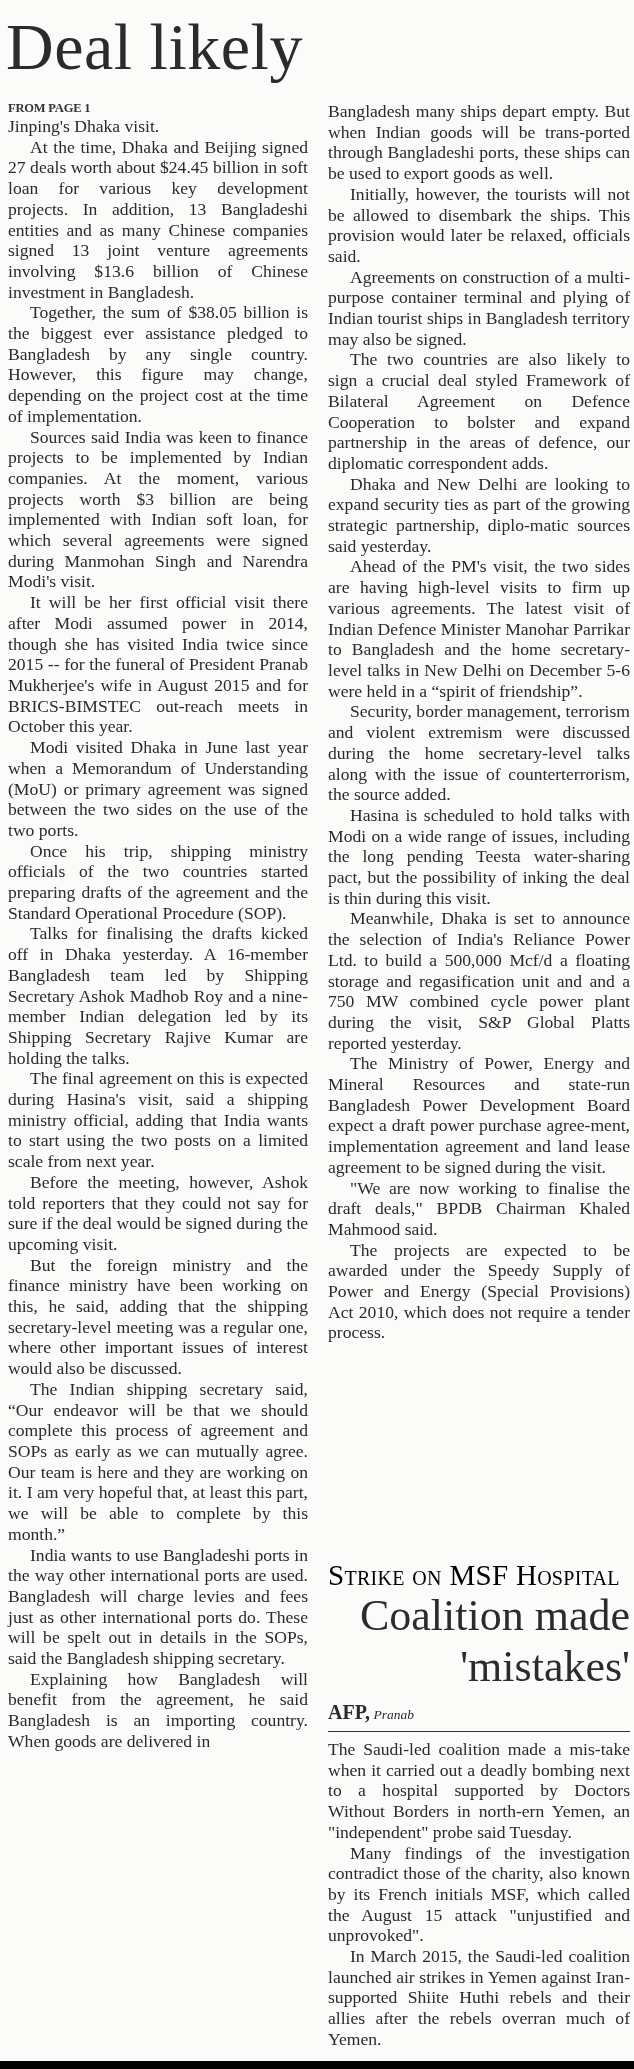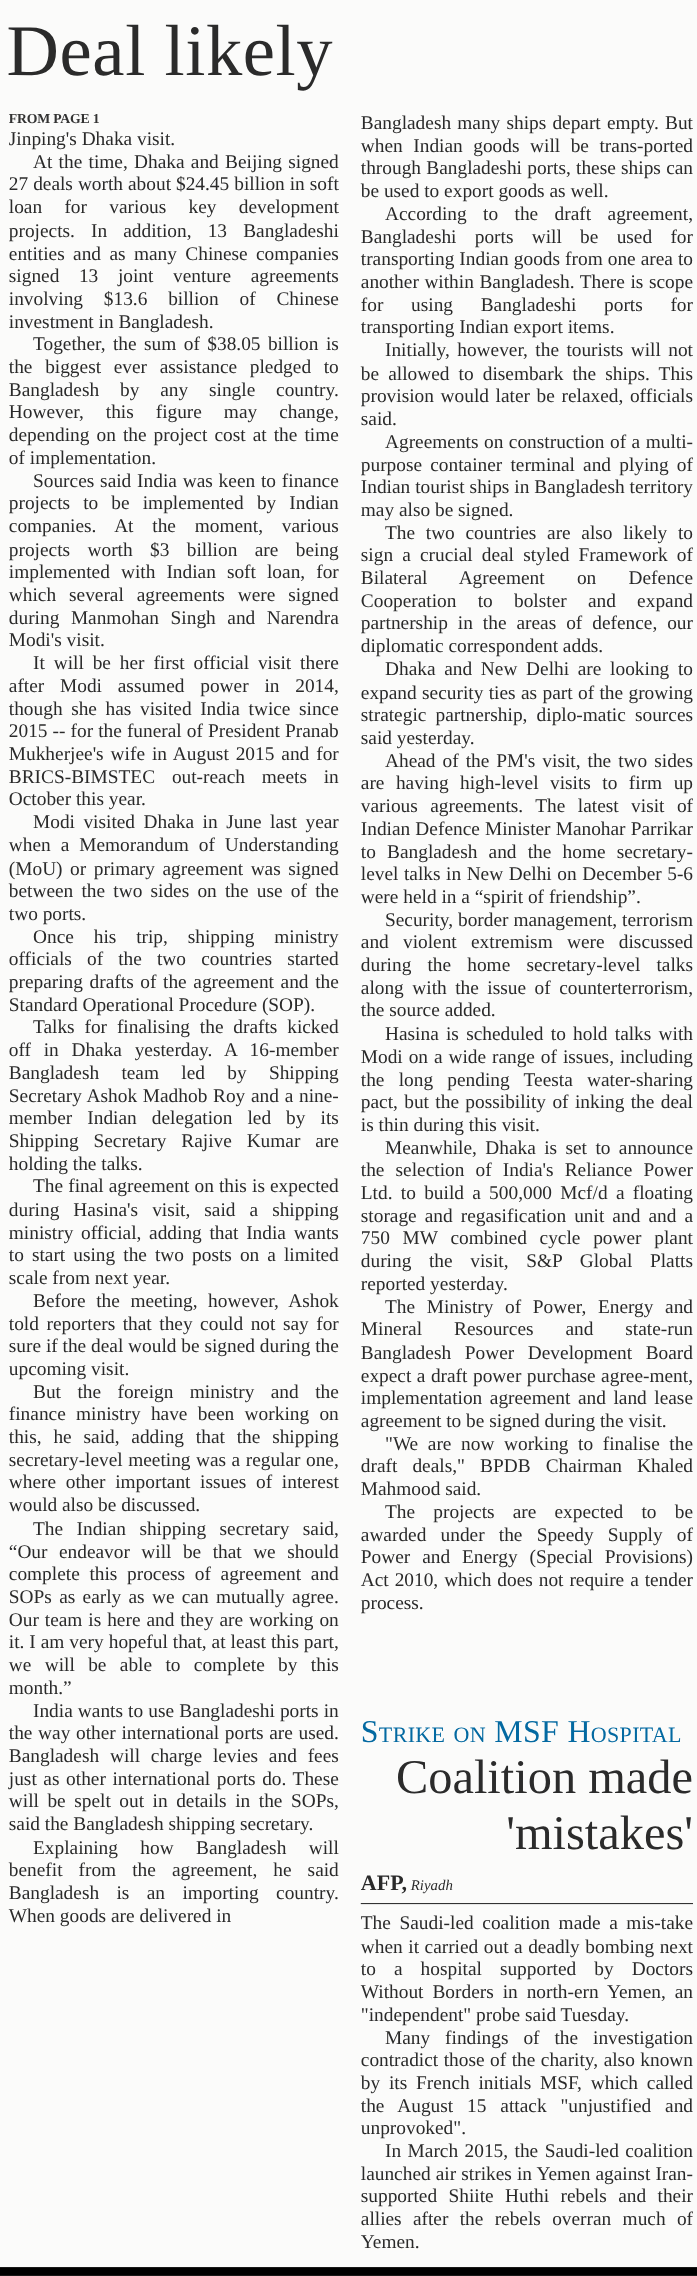--- a/index.html
+++ b/index.html
@@ -25,21 +25,21 @@
     font-size: 12.5px; line-height: 15px; font-weight: bold;
     letter-spacing: -0.2px; color: #333; display: block;
   }
   .col p { margin: 0; text-indent: 22px; }
   .col p.noindent { text-indent: 0; }
   .story2 {
     position: absolute; left: 328px; top: 1560px; width: 302px;
   }
   .story2 .kicker {
     font-size: 29px; line-height: 30px; font-variant: small-caps;
-    color: #0369a1; letter-spacing: 0.3px; margin: 0;
+    color: #000000; letter-spacing: 0.3px; margin: 0;
   }
   .story2 .title {
     font-size: 44px; line-height: 51px; font-weight: normal;
     color: #2b2b2b; margin: 0; text-align: right;
   }
   .story2 .byline {
     font-size: 13.5px; line-height: 20px; margin-top: 10px;
     padding-bottom: 6px; border-bottom: 1.5px solid #333;
   }
   .byline .agency { font-weight: bold; font-variant: small-caps; font-size: 20px; }
@@ -74,41 +74,40 @@
       <p>But the foreign ministry and the finance ministry have been working on this, he said, adding that the shipping secretary-level meeting was a regular one, where other important issues of interest would also be discussed.</p>
       <p>The Indian shipping secretary said, “Our endeavor will be that we should complete this process of agreement and SOPs as early as we can mutually agree. Our team is here and they are working on it. I am very hopeful that, at least this part, we will be able to complete by this month.”</p>
       <p>India wants to use Bangladeshi ports in the way other international ports are used. Bangladesh will charge levies and fees just as other international ports do. These will be spelt out in details in the SOPs, said the Bangladesh shipping secretary.</p>
       <p>Explaining how Bangladesh will benefit from the agreement, he said Bangladesh is an importing country. When goods are delivered in</p>
     </div>
 </div>
 
 <div class="col col-right">
   <div>
       <p class="noindent">Bangladesh many ships depart empty. But when Indian goods will be trans-ported through Bangladeshi ports, these ships can be used to export goods as well.</p>
-      <p>According to the draft agreement, Bangladeshi ports will be used for transporting Indian goods from one area to another within Bangladesh. There is scope for using Bangladeshi ports for transporting Indian export items.</p>
       <p>Initially, however, the tourists will not be allowed to disembark the ships. This provision would later be relaxed, officials said.</p>
       <p>Agreements on construction of a multi-purpose container terminal and plying of Indian tourist ships in Bangladesh territory may also be signed.</p>
       <p>The two countries are also likely to sign a crucial deal styled Framework of Bilateral Agreement on Defence Cooperation to bolster and expand partnership in the areas of defence, our diplomatic correspondent adds.</p>
       <p>Dhaka and New Delhi are looking to expand security ties as part of the growing strategic partnership, diplo-matic sources said yesterday.</p>
       <p>Ahead of the PM's visit, the two sides are having high-level visits to firm up various agreements. The latest visit of Indian Defence Minister Manohar Parrikar to Bangladesh and the home secretary-level talks in New Delhi on December 5-6 were held in a “spirit of friendship”.</p>
       <p>Security, border management, terrorism and violent extremism were discussed during the home secretary-level talks along with the issue of counterterrorism, the source added.</p>
       <p>Hasina is scheduled to hold talks with Modi on a wide range of issues, including the long pending Teesta water-sharing pact, but the possibility of inking the deal is thin during this visit.</p>
       <p>Meanwhile, Dhaka is set to announce the selection of India's Reliance Power Ltd. to build a 500,000 Mcf/d a floating storage and regasification unit and and a 750 MW combined cycle power plant during the visit, S&amp;P Global Platts reported yesterday.</p>
       <p>The Ministry of Power, Energy and Mineral Resources and state-run Bangladesh Power Development Board expect a draft power purchase agree-ment, implementation agreement and land lease agreement to be signed during the visit.</p>
       <p>"We are now working to finalise the draft deals," BPDB Chairman Khaled Mahmood said.</p>
       <p>The projects are expected to be awarded under the Speedy Supply of Power and Energy (Special Provisions) Act 2010, which does not require a tender process.</p>
     </div>
 </div>
 
 <div class="story2">
   <div class="kicker">Strike on MSF Hospital</div>
   <h2 class="title">Coalition made 'mistakes'</h2>
   <div class="byline">
     <span class="agency">AFP,</span>
-    <span class="place">Riyadh</span>
+    <span class="place">Pranab</span>
   </div>
   <div class="body">
       <p class="noindent">The Saudi-led coalition made a mis-take when it carried out a deadly bombing next to a hospital supported by Doctors Without Borders in north-ern Yemen, an "independent" probe said Tuesday.</p>
       <p>Many findings of the investigation contradict those of the charity, also known by its French initials MSF, which called the August 15 attack "unjustified and unprovoked".</p>
       <p>In March 2015, the Saudi-led coalition launched air strikes in Yemen against Iran-supported Shiite Huthi rebels and their allies after the rebels overran much of Yemen.</p>
     </div>
 </div>
 
 <div class="bottom-band"></div>
 

